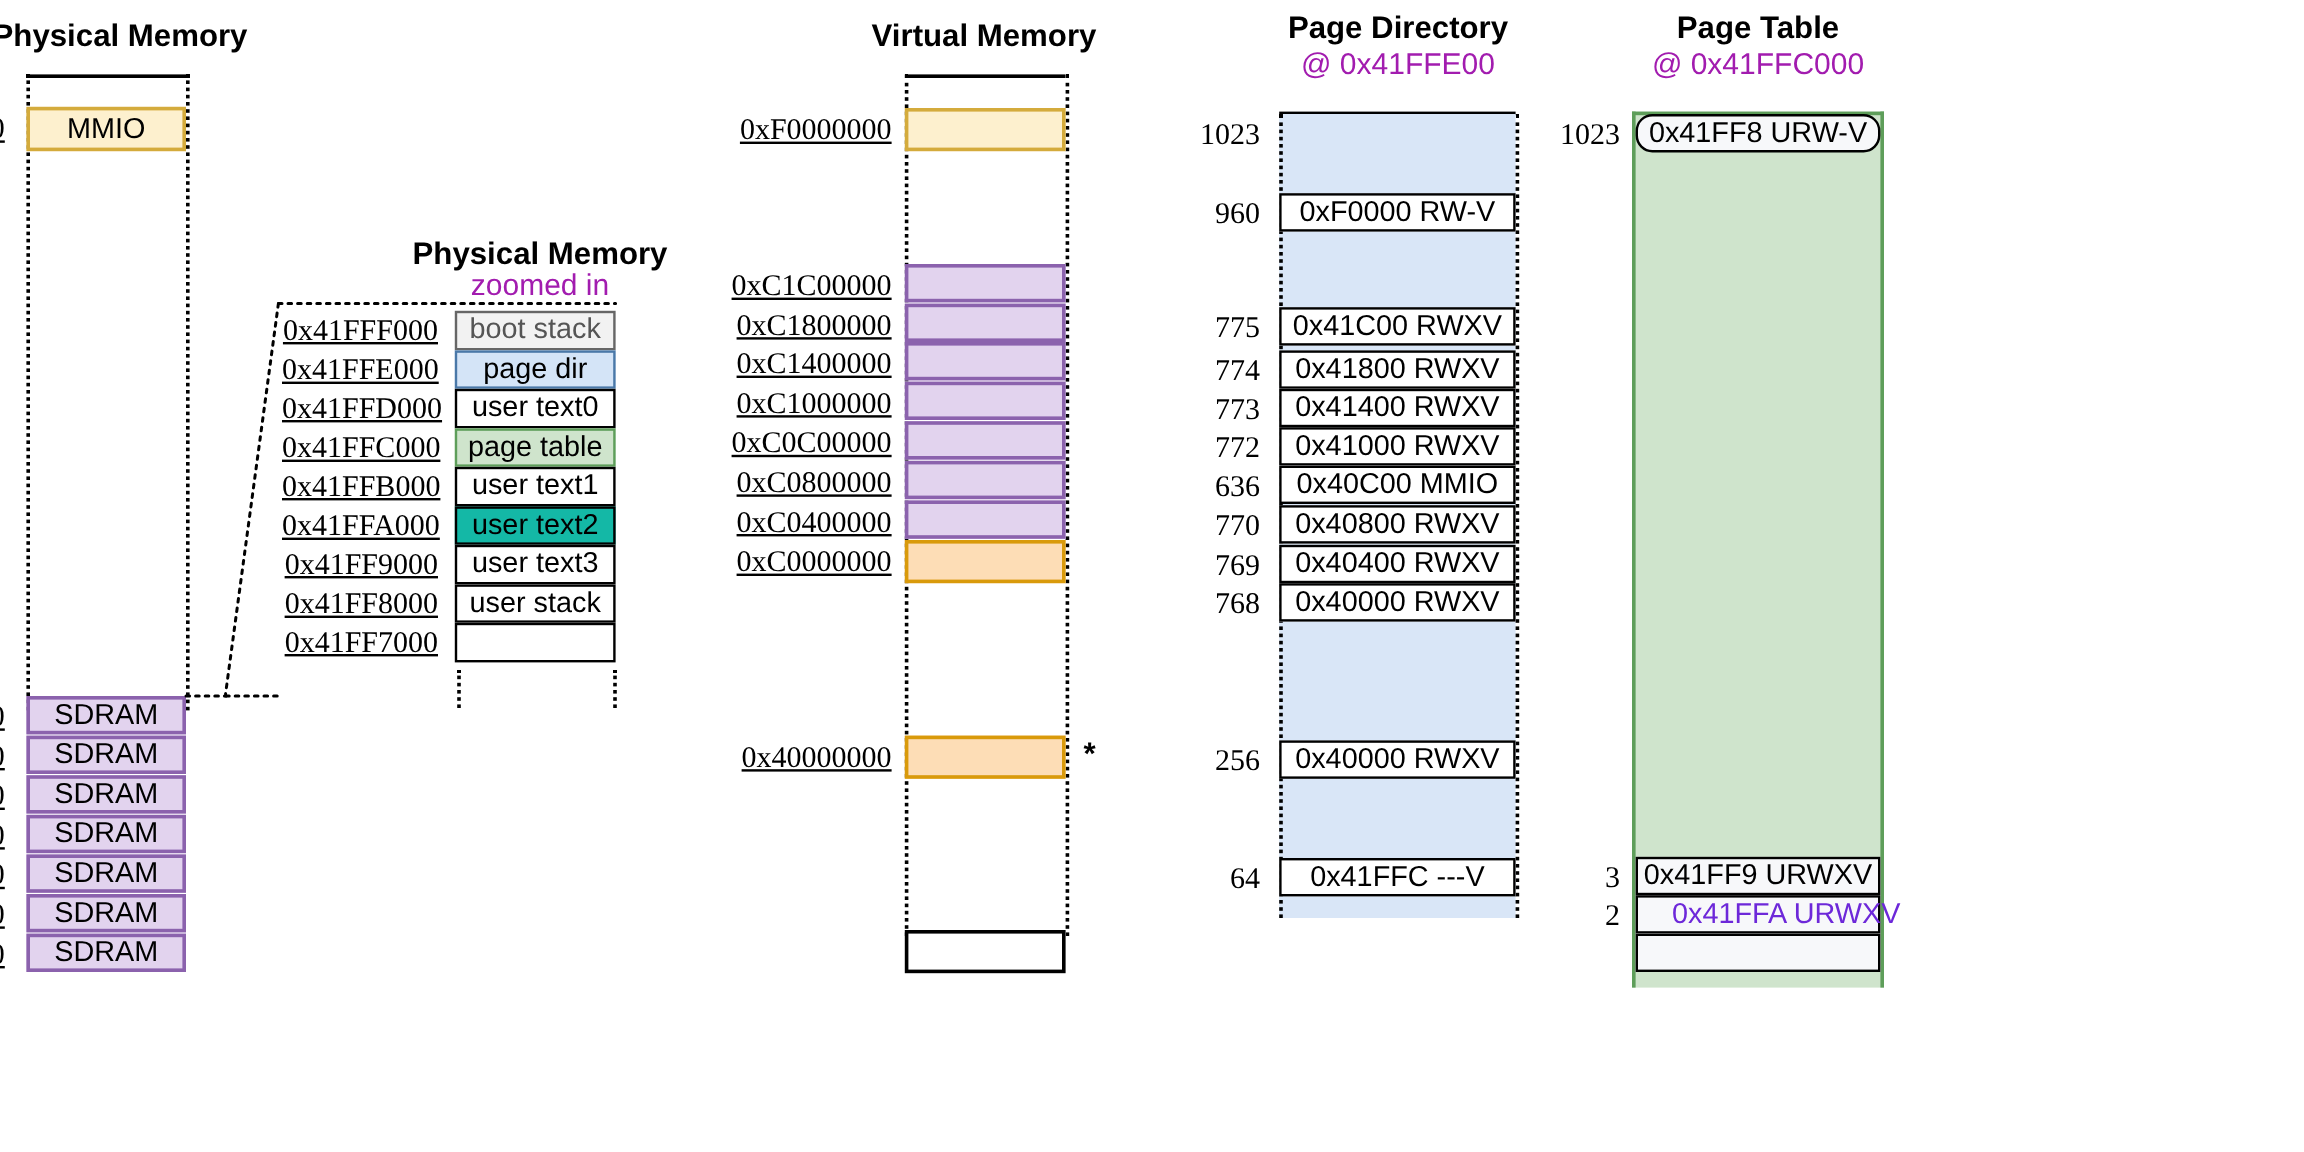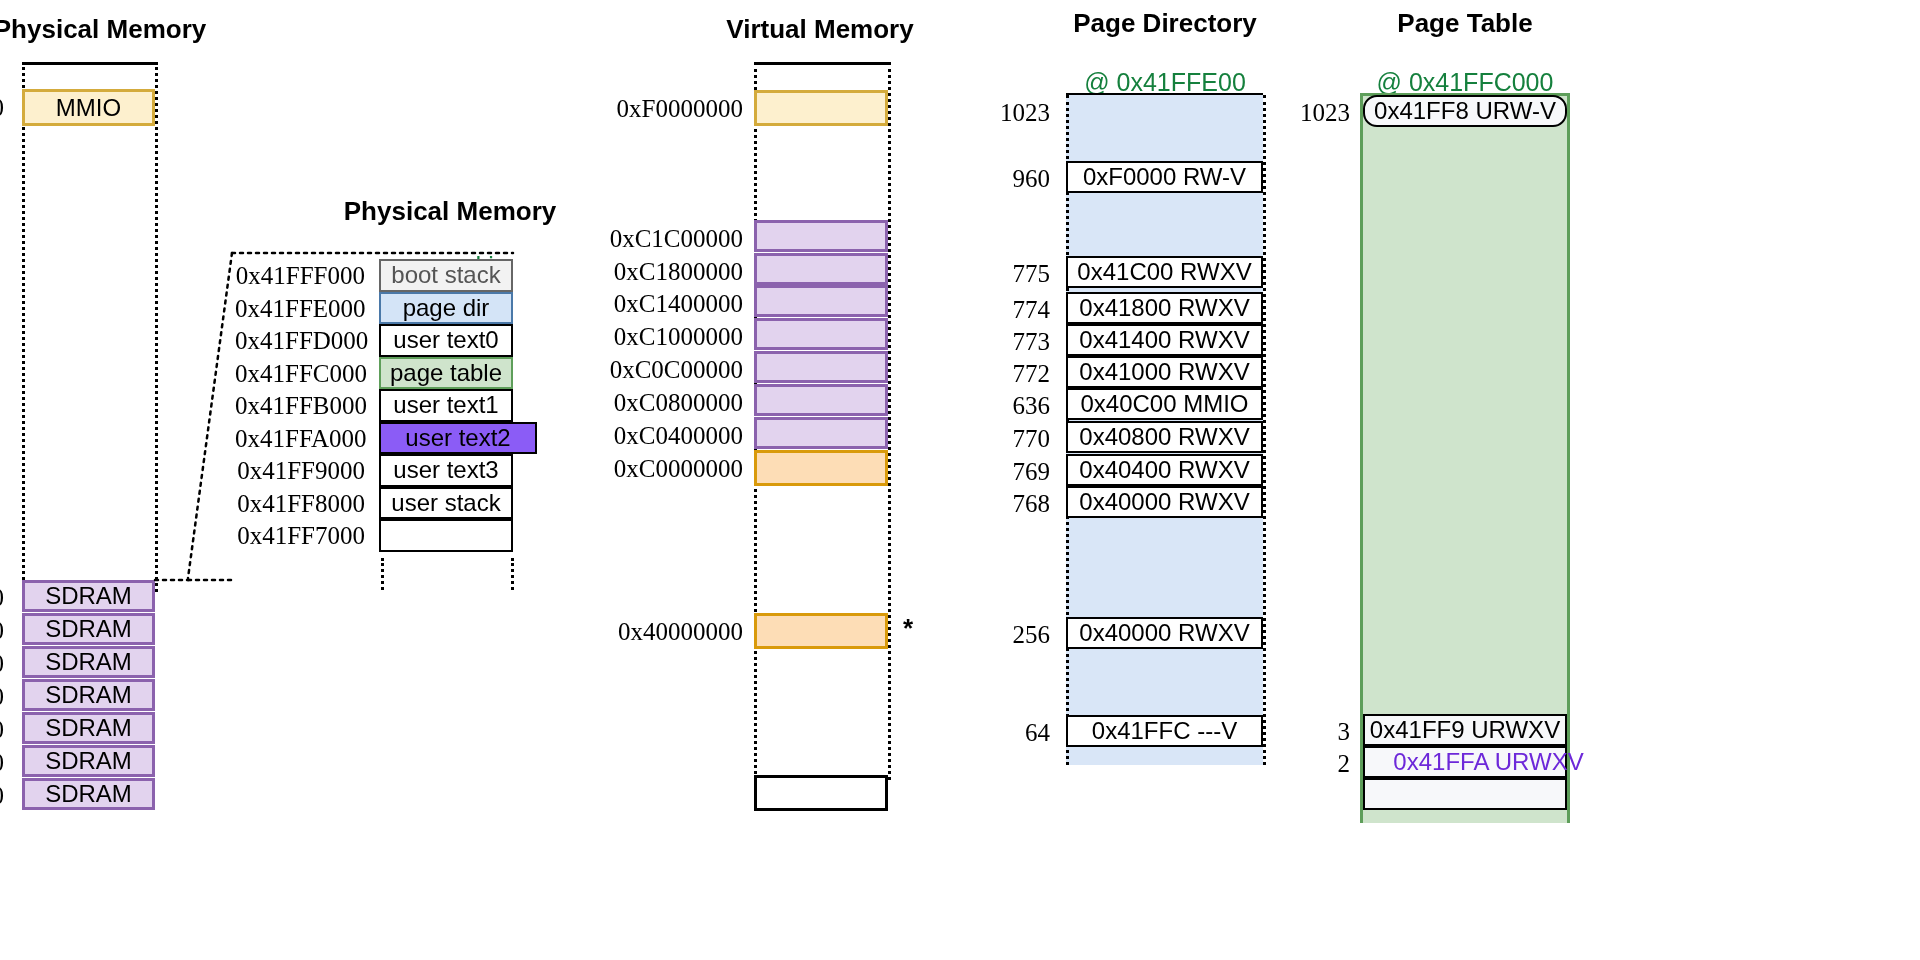--- a/index.html
+++ b/index.html
@@ -18,34 +18,34 @@
     font-weight: bold;
     font-size: 26px;
     color: #000;
     text-align: center;
     white-space: nowrap;
   }
   .col-sub {
     position: absolute;
     font-family: "Liberation Sans", sans-serif;
     font-size: 25px;
-    color: #15803d;
+    color: #a21caf;
     text-align: center;
     white-space: nowrap;
-    margin-top: 28px;
   }
 
   
   .addr {
     position: absolute;
     font-family: "Liberation Serif", serif;
     font-size: 25px;
     color: #000;
     text-align: right;
     white-space: nowrap;
+    text-decoration: underline;
   }
   .idx {
     position: absolute;
     font-family: "Liberation Serif", serif;
     font-size: 25px;
     color: #000;
     text-align: right;
     white-space: nowrap;
   }
 
@@ -148,21 +148,21 @@
     </div>
     <div class="addr" style="left: 235px; top: 327px; width: 130px;">0x41FFD000</div>
     <div class="cell" style="left: 379px; top: 356.5px; width: 134px; height: 32.5px; background: rgb(207, 228, 204); border-color: rgb(94, 158, 90); border-width: 2px;">
       <div class="boxlabel" style="color: rgb(0, 0, 0);">page table</div>
     </div>
     <div class="addr" style="left: 235px; top: 359.5px; width: 130px;">0x41FFC000</div>
     <div class="cell" style="left: 379px; top: 389px; width: 134px; height: 32.5px; background: rgb(255, 255, 255); border-color: rgb(0, 0, 0); border-width: 2px;">
       <div class="boxlabel" style="color: rgb(0, 0, 0);">user text1</div>
     </div>
     <div class="addr" style="left: 235px; top: 392px; width: 130px;">0x41FFB000</div>
-    <div class="cell" style="left: 379px; top: 421.5px; width: 158px; height: 32.5px; background: #8b5cf6; border-color: rgb(0, 0, 0); border-width: 2px; justify-content: center;">
+    <div class="cell" style="left: 379px; top: 421.5px; width: 134px; height: 32.5px; background: #14b8a6; border-color: rgb(0, 0, 0); border-width: 2px; justify-content: center;">
       <div class="boxlabel" style="color: rgb(0, 0, 0);">user text2</div>
     </div>
     <div class="addr" style="left: 235px; top: 424.5px; width: 130px;">0x41FFA000</div>
     <div class="cell" style="left: 379px; top: 454px; width: 134px; height: 32.5px; background: rgb(255, 255, 255); border-color: rgb(0, 0, 0); border-width: 2px;">
       <div class="boxlabel" style="color: rgb(0, 0, 0);">user text3</div>
     </div>
     <div class="addr" style="left: 235px; top: 457px; width: 130px;">0x41FF9000</div>
     <div class="cell" style="left: 379px; top: 486.5px; width: 134px; height: 32.5px; background: rgb(255, 255, 255); border-color: rgb(0, 0, 0); border-width: 2px;">
       <div class="boxlabel" style="color: rgb(0, 0, 0);">user stack</div>
     </div>

